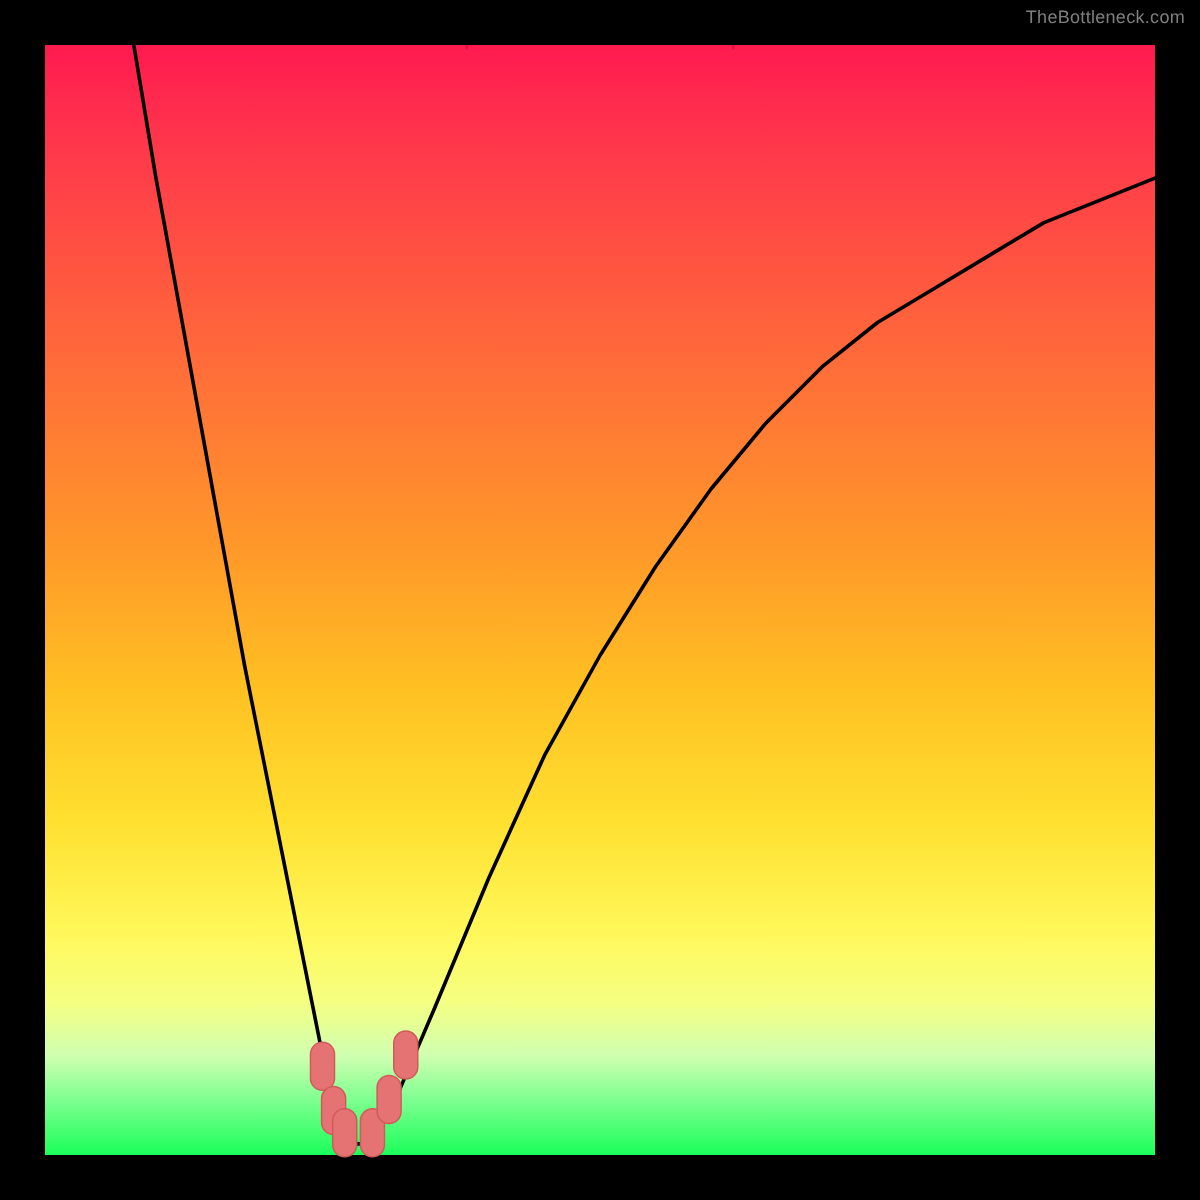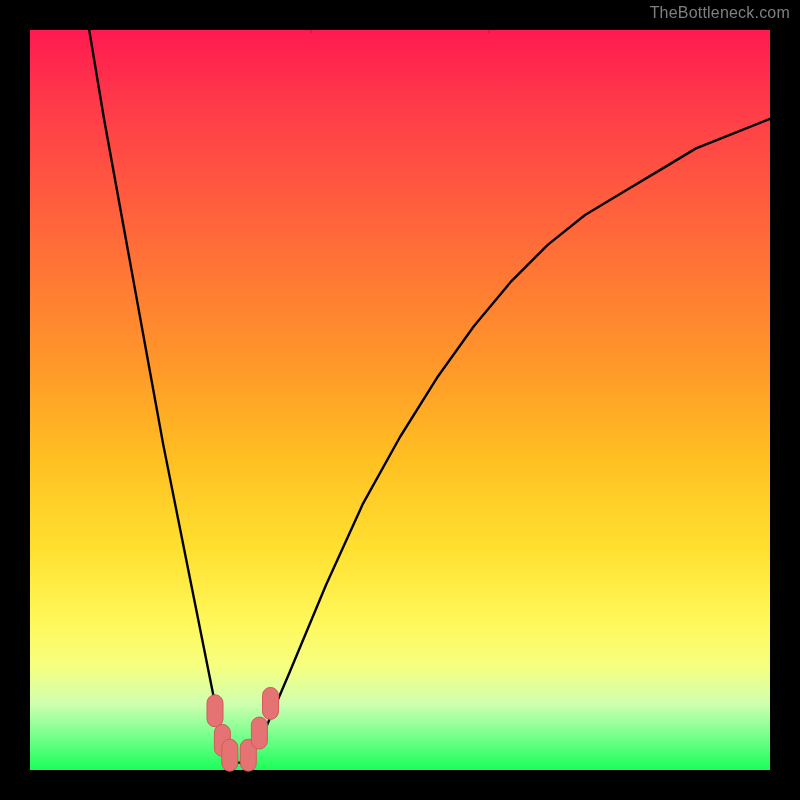--- a/index.html
+++ b/index.html
@@ -37,21 +37,21 @@
       #f6ff80 86%,
       #d0ffb0 91%,
       #7fff90 95%,
       #1aff5a 100%);
   }
   .watermark {
     position: absolute;
     top: 4px;
     right: 10px;
     color: #7f7f7f;
-    font-size: 16px;
+    font-size: 12px;
     font-weight: 500;
     letter-spacing: 0.2px;
     user-select: none;
   }
   svg.curve {
     position: absolute;
     top: 0;
     left: 0;
     width: 740px;
     height: 740px;

